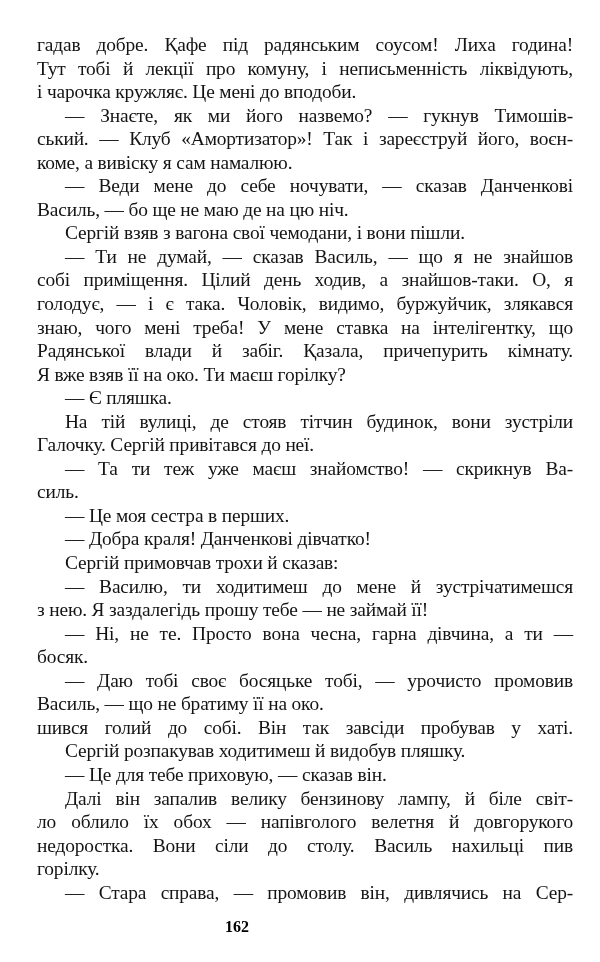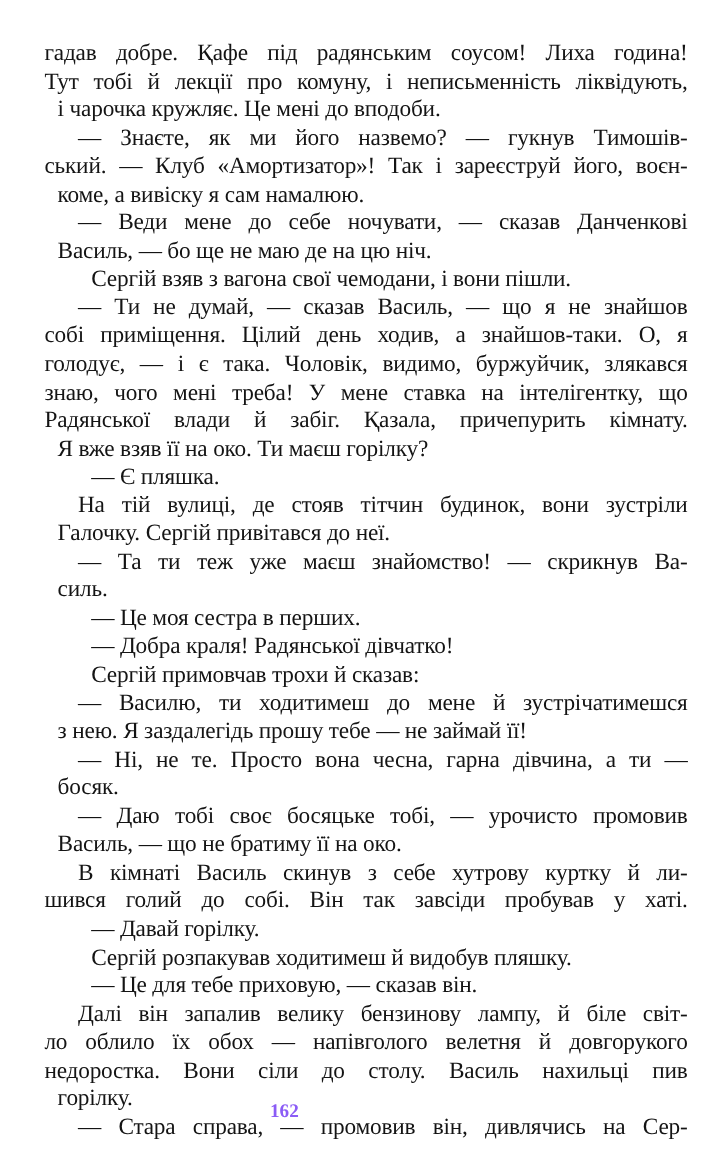--- a/index.html
+++ b/index.html
@@ -11,25 +11,25 @@
       position: absolute; left: 37px; top: 33px; width: 536px;
       font-family: "Liberation Serif", "DejaVu Serif", serif;
       font-size: 19.4px; line-height: 23.55px; color: #141414;
       letter-spacing: -0.15px;
     }
     .line {
       display: block; white-space: nowrap; text-align: justify;
       text-align-last: justify; height: 23.55px; overflow: visible;
     }
     .line.indent { padding-left: 28px; }
-    .line.last { text-align-last: left; margin-left: 11px; }
+    .line.last { text-align-last: left; }
     .pagenum {
       position: absolute; left: 0; width: 474px; top: 918px;
       text-align: center; font-family: "Liberation Serif", serif;
-      font-size: 16px; font-weight: bold; color: #8b5cf6;
+      font-size: 16px; font-weight: bold; color: #000000;
     }
   </style>
 </head>
 <body>
 
 <div class="page" id="page">
     <span class="line">гадав добре. Қафе під радянським соусом! Лиха година!</span>
     <span class="line">Тут тобі й лекції про комуну, і неписьменність ліквідують,</span>
     <span class="line last">і чарочка кружляє. Це мені до вподоби.</span>
     <span class="line indent">— Знаєте, як ми його назвемо? — гукнув Тимошів-</span>
@@ -43,31 +43,29 @@
     <span class="line">голодує, — і є така. Чоловік, видимо, буржуйчик, злякався</span>
     <span class="line">знаю, чого мені треба! У мене ставка на інтелігентку, що</span>
     <span class="line">Радянської влади й забіг. Қазала, причепурить кімнату.</span>
     <span class="line last">Я вже взяв її на око. Ти маєш горілку?</span>
     <span class="line indent last">— Є пляшка.</span>
     <span class="line indent">На тій вулиці, де стояв тітчин будинок, вони зустріли</span>
     <span class="line last">Галочку. Сергій привітався до неї.</span>
     <span class="line indent">— Та ти теж уже маєш знайомство! — скрикнув Ва-</span>
     <span class="line last">силь.</span>
     <span class="line indent last">— Це моя сестра в перших.</span>
-    <span class="line indent last">— Добра краля! Радянської дівчатко!</span>
+    <span class="line indent last">— Добра краля! Данченкові дівчатко!</span>
     <span class="line indent last">Сергій примовчав трохи й сказав:</span>
     <span class="line indent">— Василю, ти ходитимеш до мене й зустрічатимешся</span>
     <span class="line last">з нею. Я заздалегідь прошу тебе — не займай її!</span>
     <span class="line indent">— Ні, не те. Просто вона чесна, гарна дівчина, а ти —</span>
     <span class="line last">босяк.</span>
     <span class="line indent">— Даю тобі своє босяцьке тобі, — урочисто промовив</span>
     <span class="line last">Василь, — що не братиму її на око.</span>
-    <span class="line indent">В кімнаті Василь скинув з себе хутрову куртку й ли-</span>
     <span class="line">шився голий до собі. Він так завсіди пробував у хаті.</span>
-    <span class="line indent last">— Давай горілку.</span>
     <span class="line indent last">Сергій розпакував ходитимеш й видобув пляшку.</span>
     <span class="line indent last">— Це для тебе приховую, — сказав він.</span>
     <span class="line indent">Далі він запалив велику бензинову лампу, й біле світ-</span>
     <span class="line">ло облило їх обох — напівголого велетня й довгорукого</span>
     <span class="line">недоростка. Вони сіли до столу. Василь нахильці пив</span>
     <span class="line last">горілку.</span>
     <span class="line indent">— Стара справа, — промовив він, дивлячись на Сер-</span>
   </div>
 <div class="pagenum">162</div>
 

